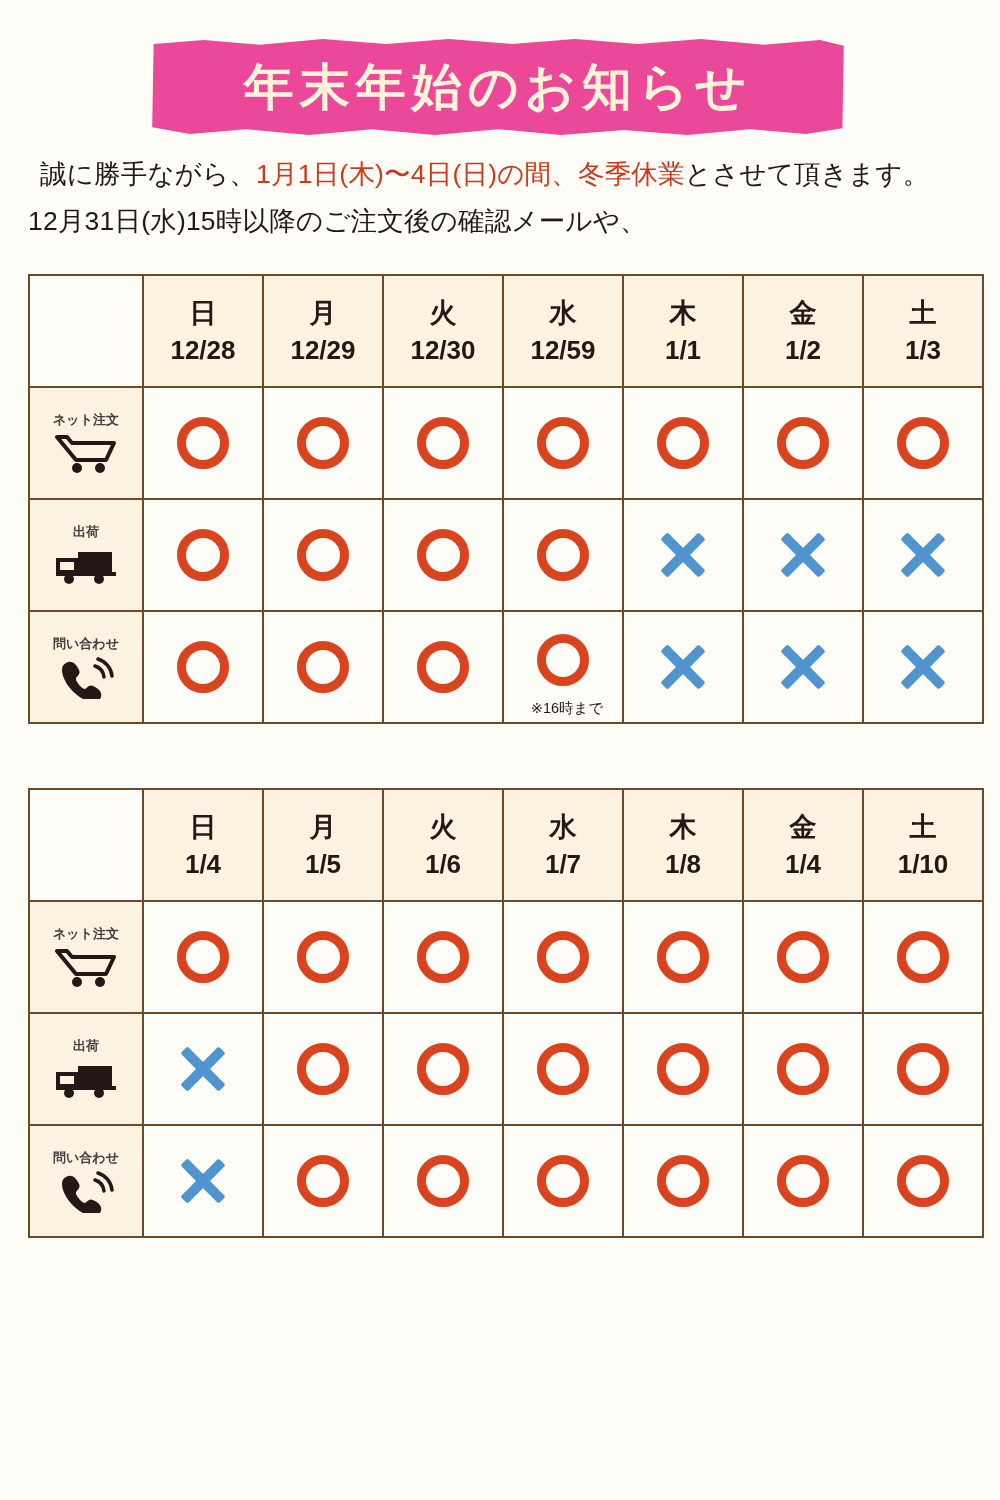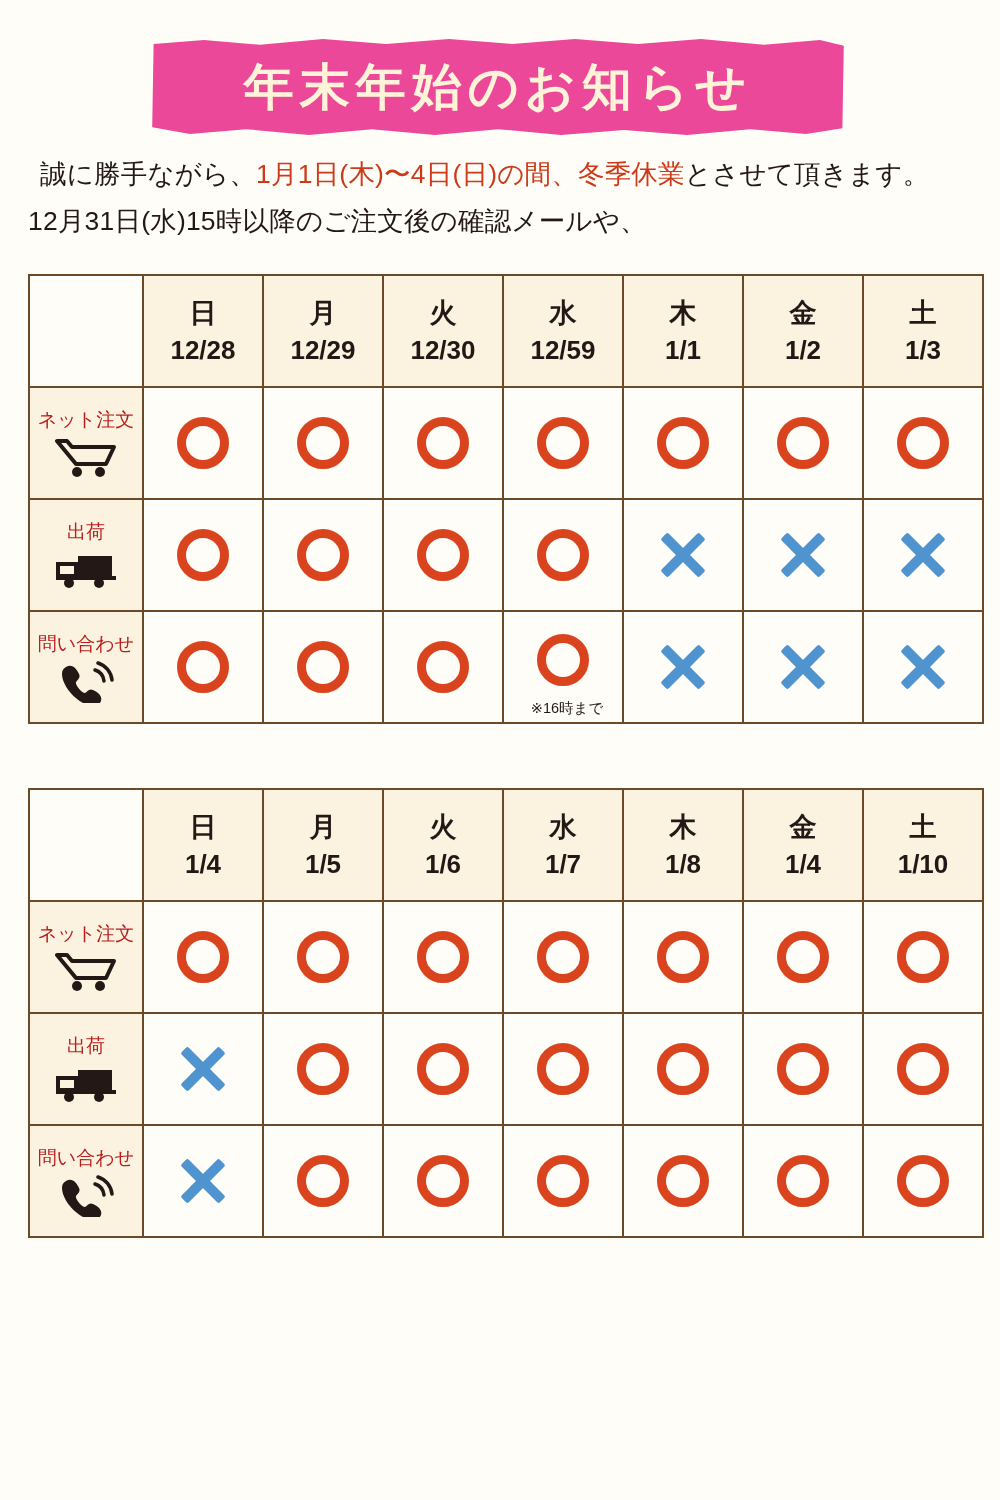--- a/index.html
+++ b/index.html
@@ -92,23 +92,23 @@
     line-height: 1.42;
     color: #231815;
   }
   th.dayhead .dow { display: block; font-size: 27px; }
   th.dayhead .date { display: block; font-size: 26px; }
 
   td.rowlabel {
     width: 112px;
     height: 110px;
     background: #fbf3e0;
-    font-size: 19px;
-    font-weight: normal;
-    color: #b91c1c;
+    font-size: 13px;
+    font-weight: bold;
+    color: #404040;
     padding: 6px 0 4px 0;
   }
   td.rowlabel .lbl { display: block; margin-bottom: 2px; }
   td.rowlabel .ico { display: block; height: 44px; line-height: 44px; }
   td.rowlabel .ico svg { vertical-align: middle; }
 
   td.cell {
     width: 118px;
     height: 110px;
     background: #fffdf7;

